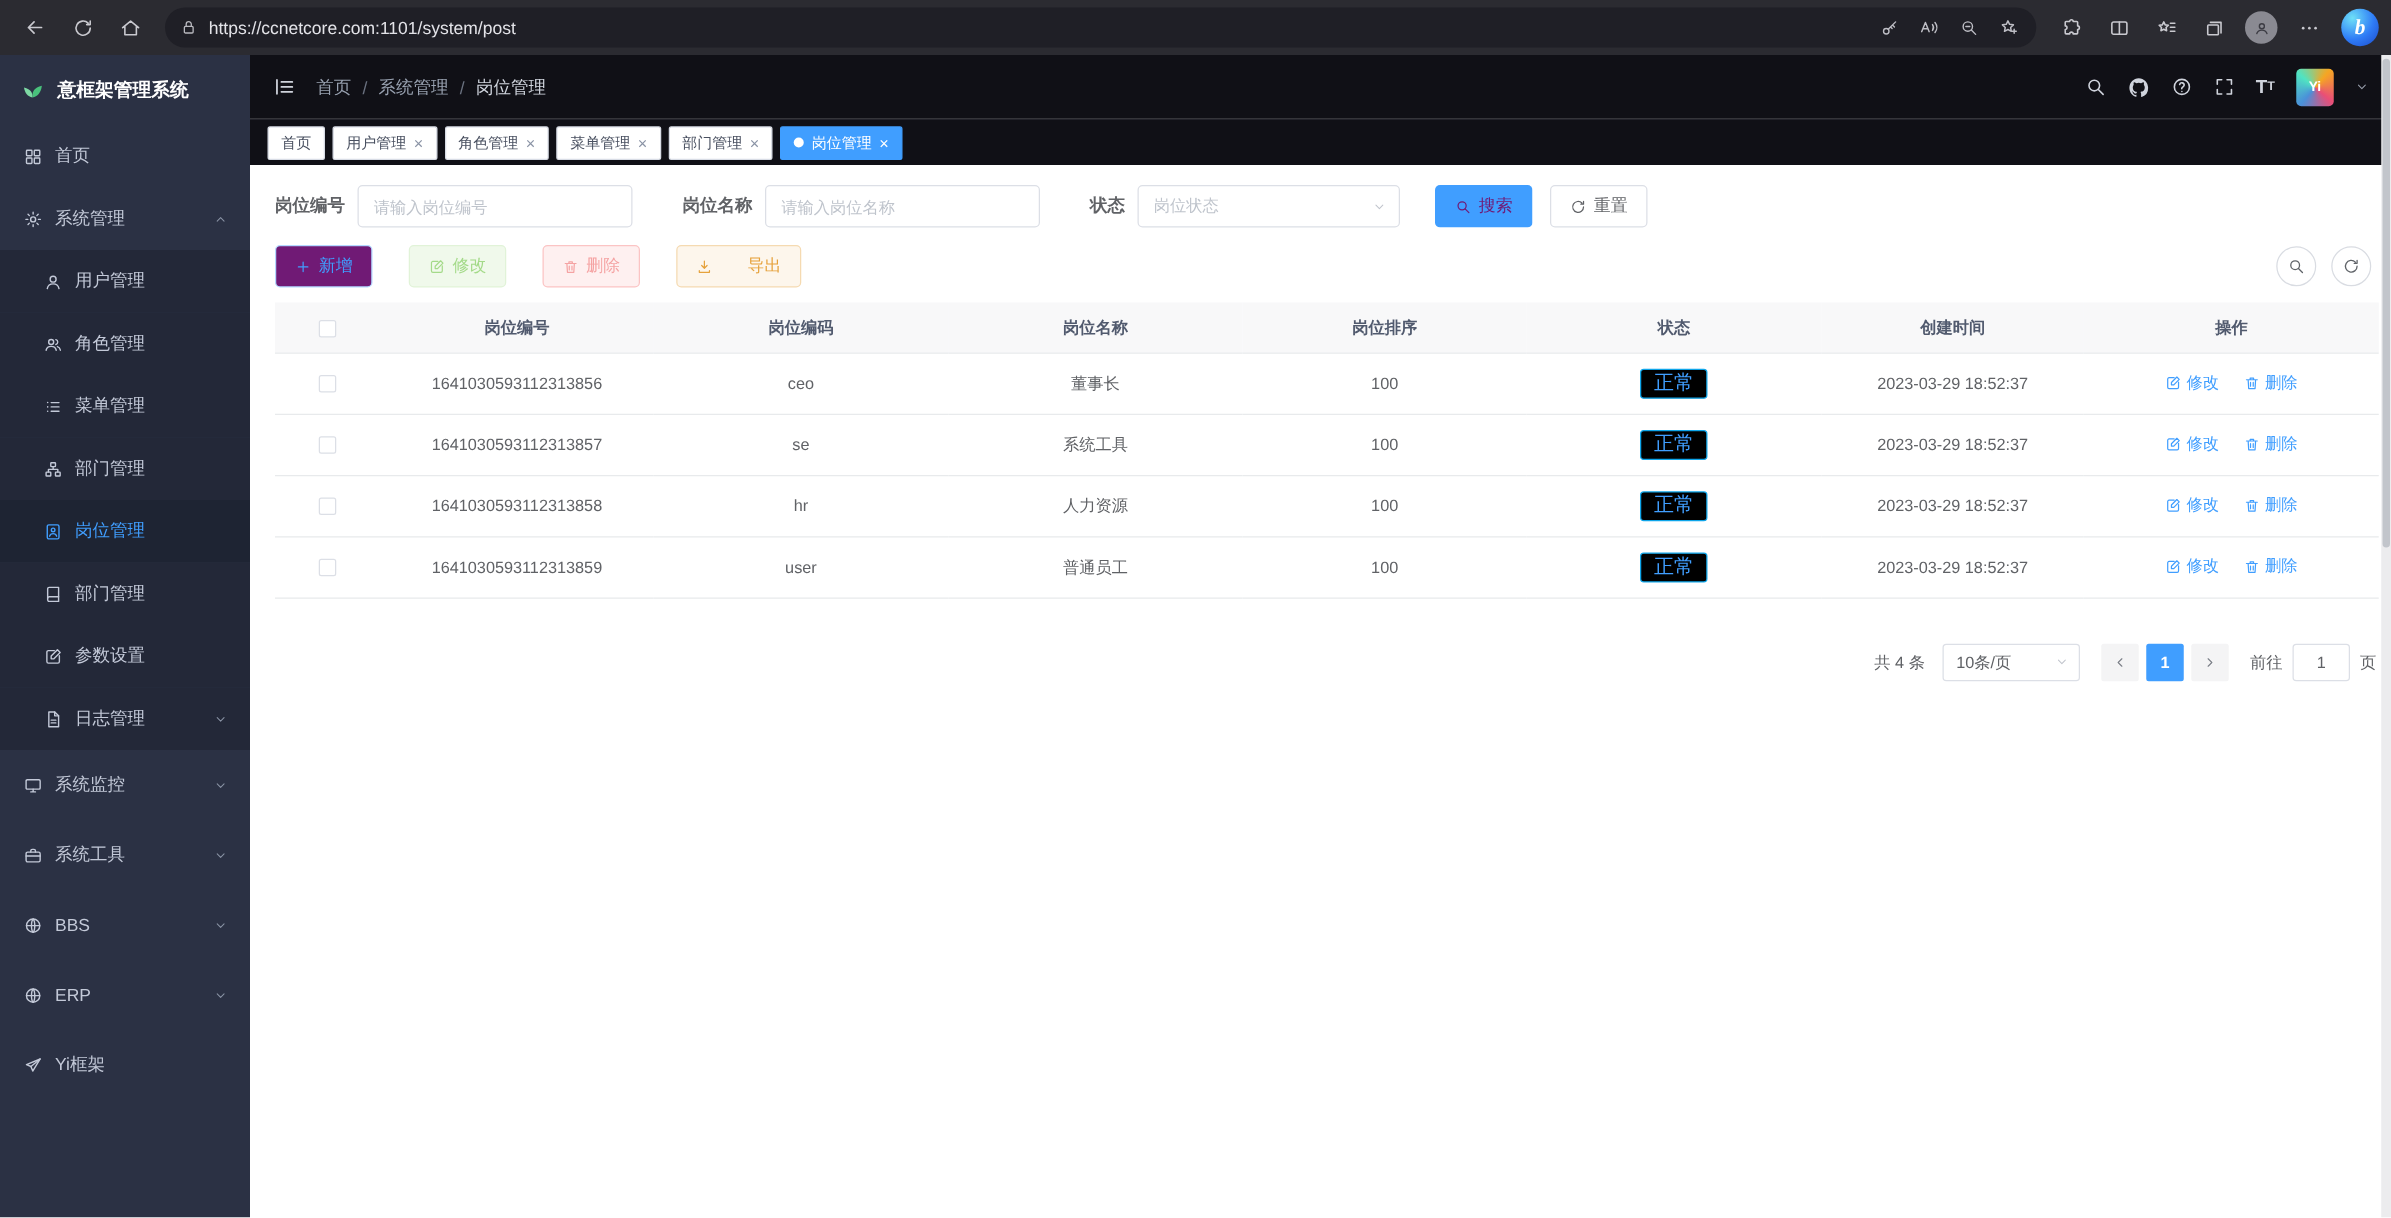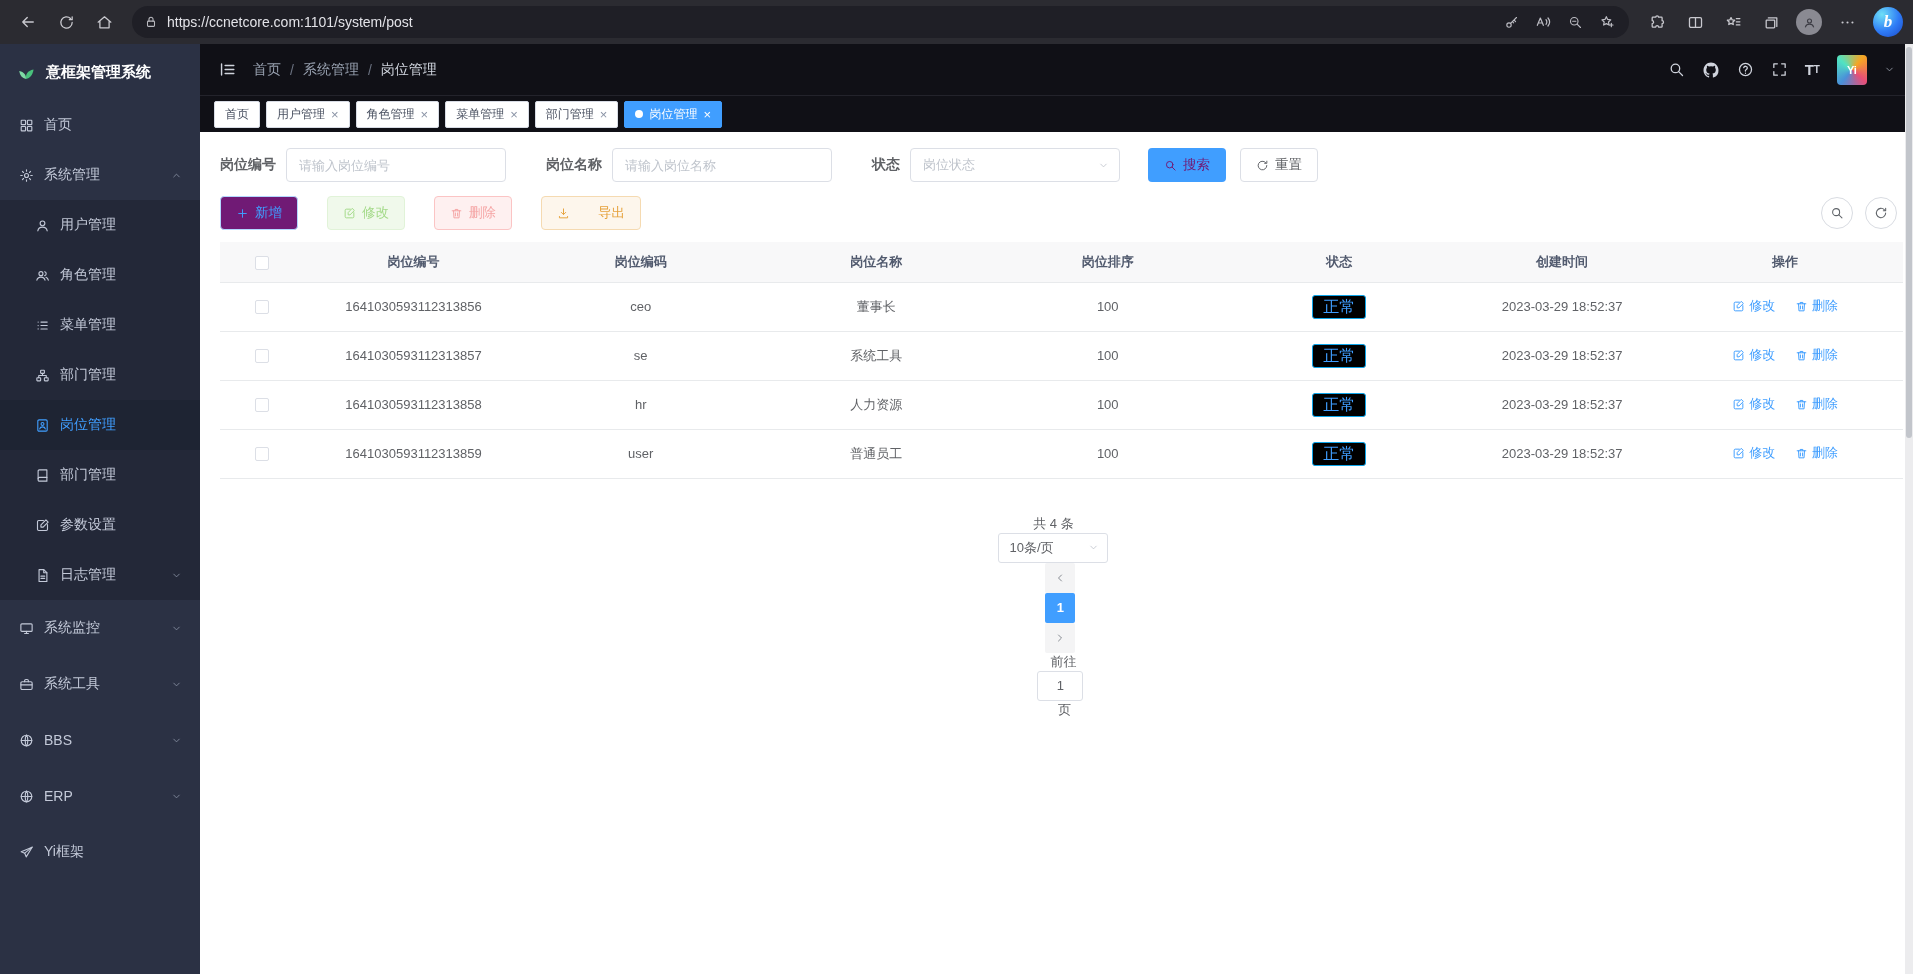--- a/index.html
+++ b/index.html
@@ -80,21 +80,21 @@
   .toolbar-right { margin-left:auto; display:flex; align-items:center; padding-right:6px; }
 
   table.grid { width:100%; border-collapse:collapse; margin-top:12px; table-layout:fixed; }
   .grid th { background:#f8f8f9; color:#515a6e; font-weight:bold; font-size:13px; height:40px; border-bottom:1px solid #e8eaec; text-align:center; }
   .grid td { height:49px; font-size:13px; color:#606266; border-bottom:1px solid #e8eaec; text-align:center; }
   .cb { display:inline-block; width:14px; height:14px; border:1px solid #dcdfe6; border-radius:2px; background:#fff; vertical-align:middle; cursor:pointer; }
   .tag { display:inline-block; padding:0 10px; height:24px; line-height:22px; background:#000000; border:1px solid #0ea5e9; color:#409eff; border-radius:3px; font-size:16px; }
   .oplink { color:#409eff; display:inline-flex; align-items:center; gap:4px; cursor:pointer; font-size:13px; }
   .oplink + .oplink { margin-left:16px; }
 
-  .pagination { display:flex; align-items:center; justify-content:flex-end; margin-top:36px; font-size:13px; color:#606266; padding-right:2px;flex-direction:column; }
+  .pagination { display:flex; align-items:center; justify-content:flex-end; margin-top:36px; font-size:13px; color:#606266; padding-right:2px; }
   .ptotal { margin-right:14px; }
   .psize { width:110px; height:30px; border:1px solid #dcdfe6; border-radius:3px; display:flex; align-items:center; justify-content:space-between; padding:0 8px 0 10px; color:#606266; cursor:pointer; background:#fff; margin-right:14px; }
   .psize .sel-caret { color:#c0c4cc; }
   .pbtn { min-width:30px; height:30px; border-radius:2px; background:#f4f4f5; color:#7b7f87; display:flex; align-items:center; justify-content:center; margin:0 3px; cursor:pointer; font-size:13px; }
   .pbtn.pactive { background:#409eff; color:#fff; font-weight:bold; }
   .pgoto-label { margin:0 8px 0 14px; }
   .pgoto-input { width:46px; height:30px; border:1px solid #dcdfe6; border-radius:3px; text-align:center; font-size:13px; color:#606266; outline:none; }
   .pgoto-unit { margin-left:8px; }
 
   

